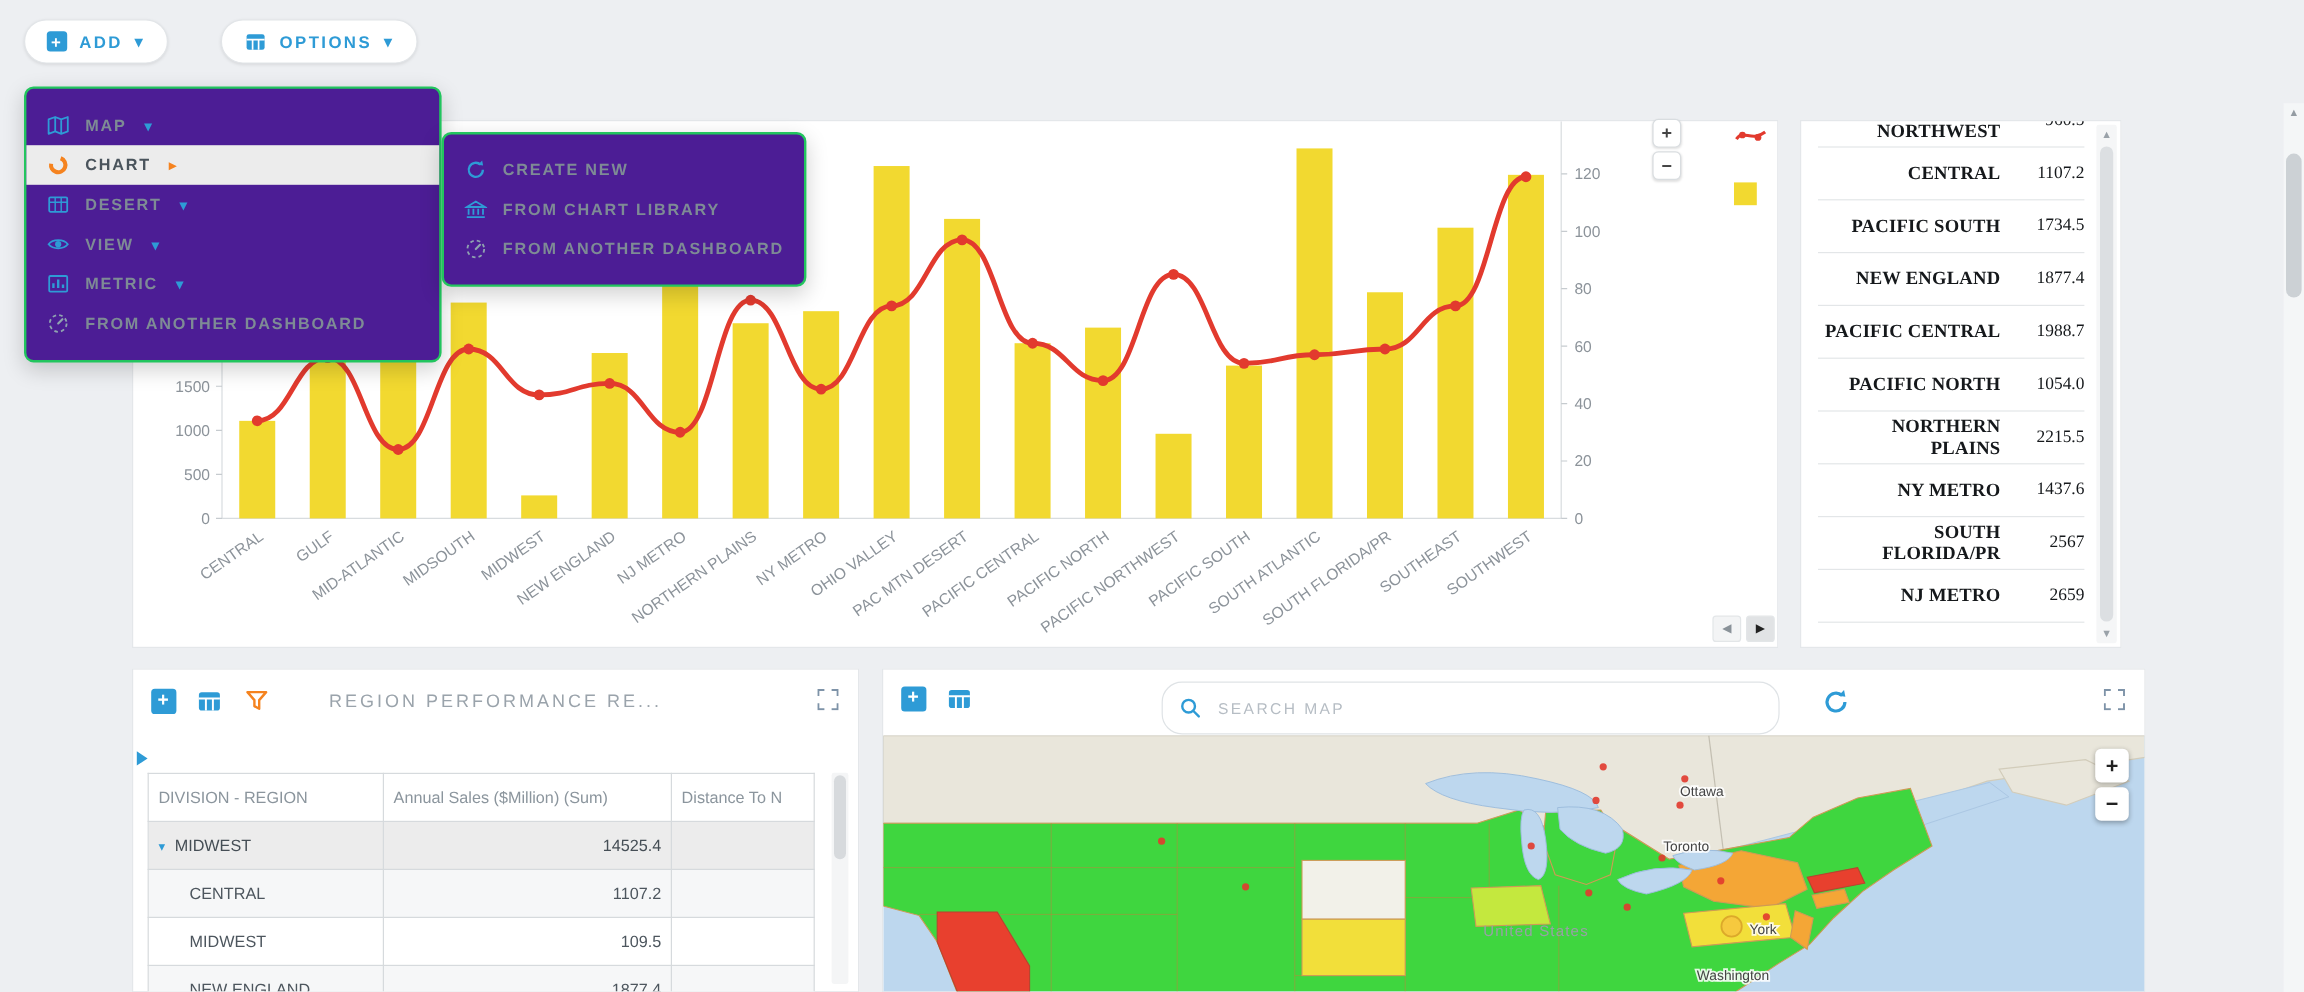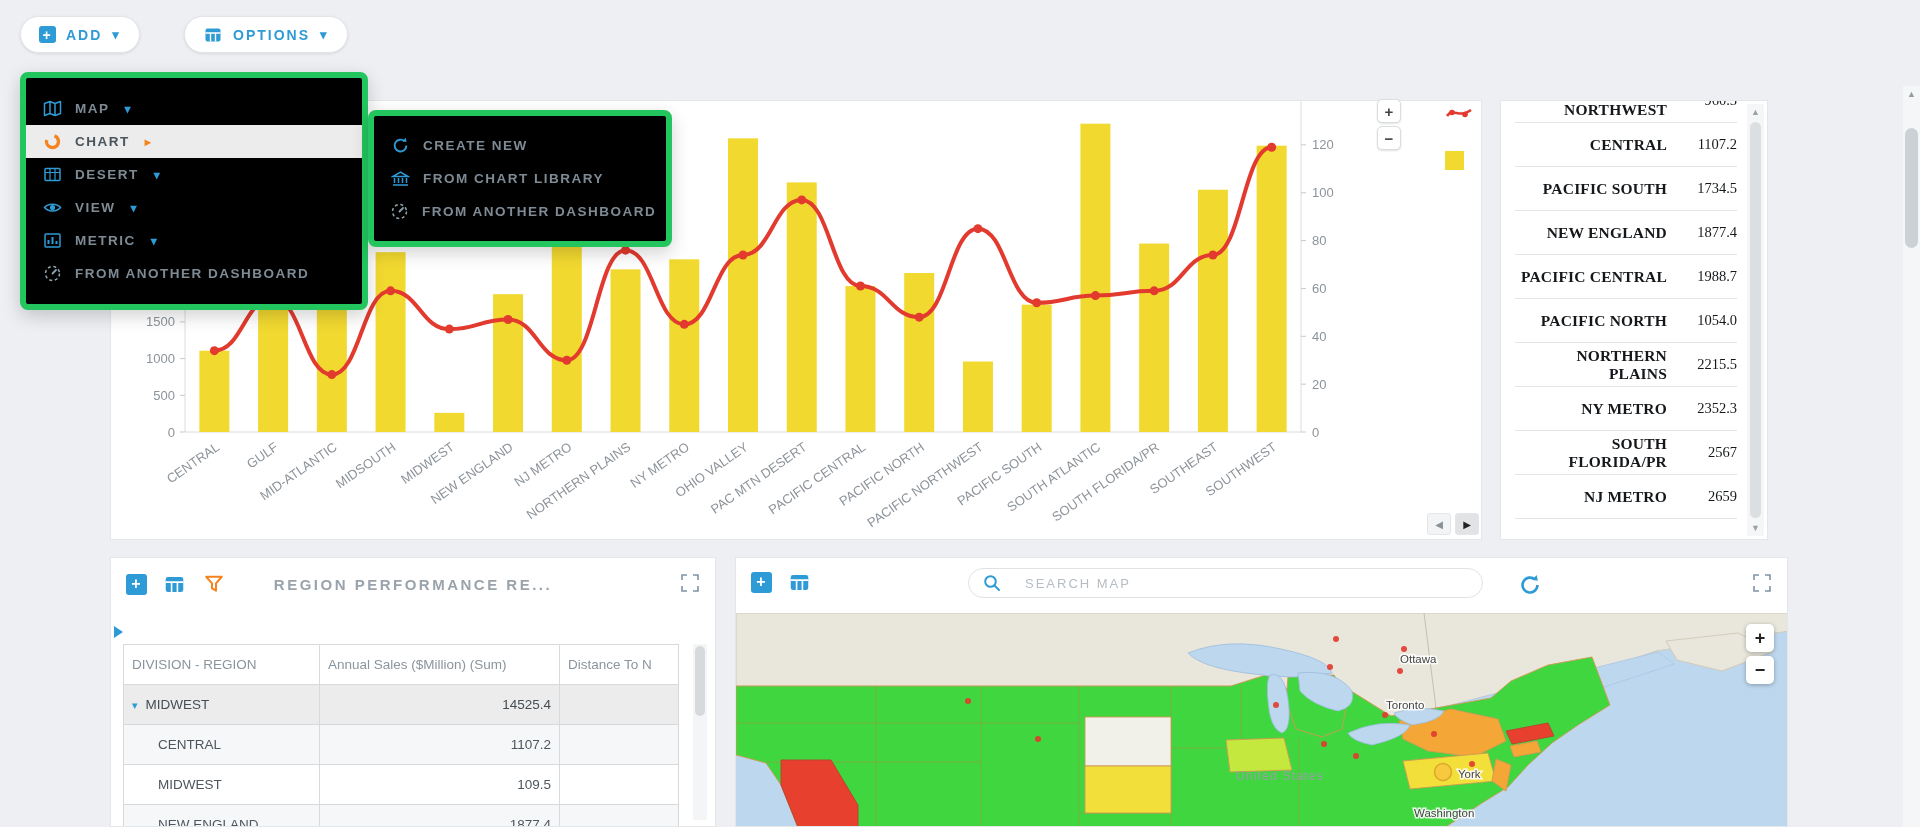--- a/index.html
+++ b/index.html
@@ -21,21 +21,21 @@
     font-size:19px;font-weight:700;letter-spacing:3px}
 
   
   .panel{position:absolute;background:#fff;border:1px solid #e4e7ea}
   #chart-panel{left:110px;top:100px;width:1372px;height:440px}
   #ranking-panel{left:1500px;top:100px;width:268px;height:440px;overflow:hidden}
   #table-panel{left:110px;top:557px;width:606px;height:270px;overflow:hidden}
   #map-panel{left:735px;top:557px;width:1053px;height:270px;overflow:hidden}
 
   
-  .menu{position:absolute;background:#000000;border:6px solid #22c55e;border-radius:8px;
+  .menu{position:absolute;background:#4c1d95;border:2px solid #22c55e;border-radius:8px;
     box-shadow:0 6px 18px rgba(0,0,0,.18);z-index:50;padding:14px 0}
   #add-menu{left:20px;top:72px;width:348px}
   #chart-submenu{left:368px;top:110px;width:304px;padding:13px 0}
   .menu-item{height:33px;display:flex;align-items:center;gap:13px;padding:0 16px;font-size:13.5px;
     letter-spacing:1.5px;color:#7e8b95;font-weight:600;cursor:pointer;white-space:nowrap}
   .menu-item.hl{background:#ececec;color:#4a545c}
   .mi-ic{width:20px;display:flex;justify-content:center}
   .mi-caret{color:#2e9bd6;font-size:12px;margin-left:2px}
   .mi-caret.orange{color:#f5831f}
 
@@ -60,40 +60,40 @@
   .rank-name{flex:1;text-align:right;font-weight:700;font-size:15.5px;color:#15181b;letter-spacing:.2px}
   .rank-val{width:64px;text-align:right;font-size:14.5px;color:#15181b;margin-left:6px}
   .vscroll{position:absolute;right:3px;top:3px;bottom:3px;width:17px;background:#f5f6f7;border-radius:2px}
   .vs-arrow{position:absolute;left:0;width:100%;height:16px;color:#9aa2a9;font-size:9px;
     text-align:center;line-height:16px;cursor:pointer}
   .vs-thumb{position:absolute;left:3px;right:3px;top:18px;bottom:18px;background:#dcdfe2;border-radius:6px;cursor:pointer}
 
   
   .icon-btn{position:absolute;width:26px;height:26px;display:flex;align-items:center;justify-content:center;cursor:pointer}
   .tp-title{position:absolute;left:60px;right:60px;top:18px;text-align:center;color:#9aa3ab;
-    font-size:15px;font-weight:700;letter-spacing:2.5px;white-space:nowrap;overflow:hidden}
+    font-size:15px;font-weight:400;letter-spacing:2.5px;white-space:nowrap;overflow:hidden}
   .expand-btn{position:absolute;right:14px;top:14px;width:22px;height:22px;display:flex;
     align-items:center;justify-content:center;cursor:pointer}
   .side-tri{position:absolute;left:3px;top:68px;width:0;height:0;border-top:6px solid transparent;
     border-bottom:6px solid transparent;border-left:9px solid #2e9bd6;cursor:pointer}
   .grid-table{position:absolute;left:12px;top:86px;width:556px;border-collapse:collapse;
     font-size:13.5px;color:#4d565e;table-layout:fixed;background:#fff}
   .grid-table th,.grid-table td{border:1px solid #d6dadd;height:30px;padding:12px 8px;overflow:hidden;white-space:nowrap}
   .grid-table th{color:#8b959d;font-weight:400;text-align:left}
   .grid-table td.num{text-align:right}
   .group-row td{background:#ececec;color:#454e55}
   .row-alt td{background:#f6f7f8}
   .child td:first-child{padding-left:34px}
   .tree-caret{color:#2e9bd6;font-size:11px;margin-right:8px;cursor:pointer}
   .tbl-scroll{position:absolute;right:8px;top:86px;bottom:6px;width:14px;background:#f4f5f6;border-radius:2px}
   .tbl-thumb{position:absolute;left:2px;right:2px;top:2px;height:70px;background:#d7dadd;border-radius:5px}
 
   
-  .search-box{position:absolute;left:232px;top:10px;width:515px;height:30px;border:1px solid #dfe3e6;
-    border-radius:17px;display:flex;align-items:center;gap:24px;padding:0 14px;background:#fff}
+  .search-box{position:absolute;left:232px;top:10px;width:515px;height:44px;border:1px solid #dfe3e6;
+    border-radius:17px;display:flex;align-items:center;gap:14px;padding:0 14px;background:#fff}
   .search-box input{flex:1;border:0;outline:0;font-size:13px;letter-spacing:1.5px;color:#444;
     background:transparent;font-family:"Liberation Sans",sans-serif}
   .search-box input::placeholder{color:#b6bdc4;letter-spacing:2px}
   .refresh-btn{position:absolute;left:776px;top:9px;width:36px;height:36px;display:flex;
     align-items:center;justify-content:center;cursor:pointer;border-radius:8px}
   .map-svg{position:absolute;left:0;top:55px;width:1053px;height:215px}
   .map-zoom{position:absolute;right:13px;top:66px;display:flex;flex-direction:column;gap:4px;z-index:5}
   .mz-btn{width:28px;height:28px;background:#fff;border-radius:5px;box-shadow:0 1px 4px rgba(0,0,0,.3);
     font-size:18px;font-weight:700;color:#222;display:flex;align-items:center;justify-content:center;cursor:pointer}
   .map-city{font-size:11.5px;fill:#444;paint-order:stroke;stroke:rgba(255,255,255,.85);stroke-width:3px;
@@ -268,21 +268,21 @@
       <div class="rank-row">
           <span class="rank-name">PACIFIC NORTH</span>
           <span class="rank-val">1054.0</span>
         </div>
       <div class="rank-row">
           <span class="rank-name">NORTHERN PLAINS</span>
           <span class="rank-val">2215.5</span>
         </div>
       <div class="rank-row">
           <span class="rank-name">NY METRO</span>
-          <span class="rank-val">2352.3</span>
+          <span class="rank-val">1437.6</span>
         </div>
       <div class="rank-row">
           <span class="rank-name">SOUTH FLORIDA/PR</span>
           <span class="rank-val">2567</span>
         </div>
       <div class="rank-row">
           <span class="rank-name">NJ METRO</span>
           <span class="rank-val">2659</span>
         </div>
     </div>

